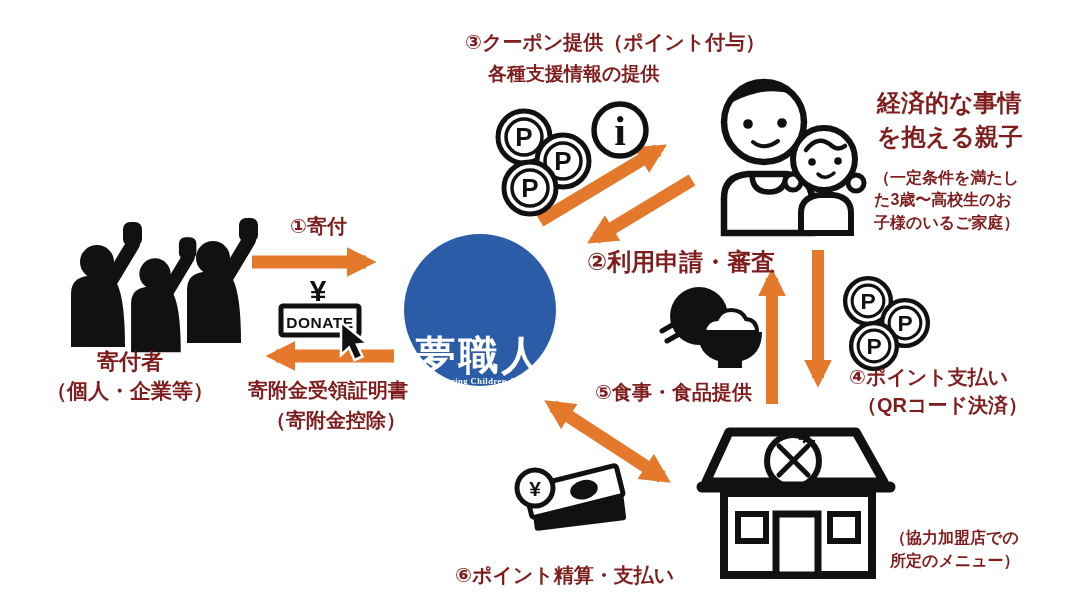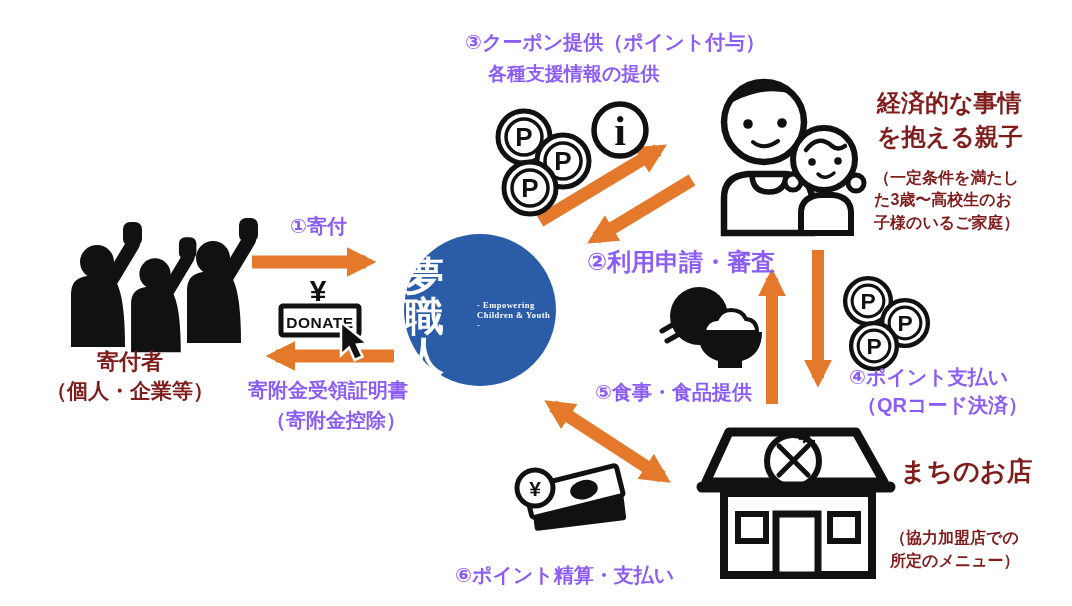--- a/index.html
+++ b/index.html
@@ -1,28 +1,28 @@
 <!DOCTYPE html>
 <html><head>
 <meta charset="utf-8">
 <style>
   html,body{margin:0;padding:0;background:#fff;}
   .canvas{position:relative;width:1072px;height:606px;background:#fff;overflow:hidden;
           font-family:"Liberation Sans","DejaVu Sans",sans-serif;}
   .layer{position:absolute;left:0;top:0;width:1072px;height:606px;}
-  .lbl{position:absolute;font-weight:bold;color:#8b5cf6;white-space:nowrap;}
+  .lbl{position:absolute;font-weight:bold;color:#7f1d1d;white-space:nowrap;}
   .lbl.k{color:#7f1d1d;}
   .pre{white-space:pre-line;}
   .center{text-align:center;}
   .logo{position:absolute;left:404px;top:234px;width:152px;height:152px;border-radius:50%;
-        background:#2B5CA8;display:flex;flex-direction:row;align-items:center;justify-content:center;}
+        background:#2B5CA8;display:flex;flex-direction:column;align-items:center;justify-content:flex-end;}
   .logo .name{color:#fff;font-family:"Liberation Serif","DejaVu Serif",serif;font-weight:bold;
         font-size:40px;letter-spacing:3px;line-height:1;margin-top:14px;}
   .logo .tag{color:#fff;font-family:"Liberation Serif","DejaVu Serif",serif;font-weight:bold;
-        font-size:8.5px;letter-spacing:0.5px;margin-top:10px;}
+        font-size:8.5px;letter-spacing:0.5px;}
 </style>
 </head>
 <body>
 
 <div class="canvas">
 
   <svg class="layer" viewBox="0 0 1072 606">
     <defs>
       <marker id="ah" viewBox="0 0 10 10" refX="6.5" refY="5" markerWidth="2.3" markerHeight="2.3" orient="auto-start-reverse">
         <path d="M0,0 L10,5 L0,10 z" fill="#E5792B"></path>
@@ -160,21 +160,20 @@
 
   <div class="lbl k center" style="left:30px;top:347px;width:200px;font-size:22px;">寄付者</div>
   <div class="lbl k center" style="left:10px;top:377px;width:240px;font-size:21px;">（個人・企業等）</div>
 
   <div class="lbl k pre" style="left:877px;top:86px;font-size:24px;line-height:1.4;">経済的な事情
 を抱える親子</div>
   <div class="lbl k pre" style="left:874px;top:167px;font-size:16px;line-height:1.4;">（一定条件を満たし
 た3歳〜高校生のお
 子様のいるご家庭）</div>
 
-  <div class="lbl k" style="left:900px;top:454px;font-size:26px;">まちのお店</div>
   <div class="lbl k pre" style="left:890px;top:504px;font-size:16px;line-height:1.45;font-weight:600;margin-top:22px;">（協力加盟店での
 所定のメニュー）</div>
 
   <div class="logo">
     <div class="name">夢職人</div>
     <div class="tag">- Empowering Children &amp; Youth -</div>
   </div>
 
 </div>
 

